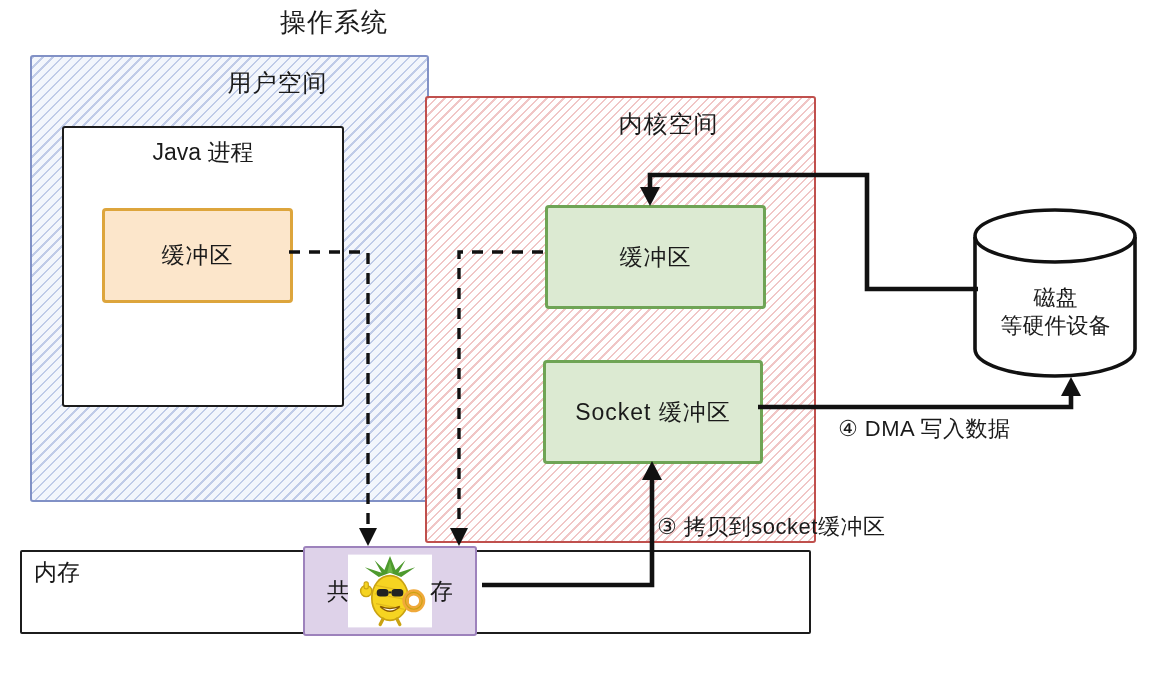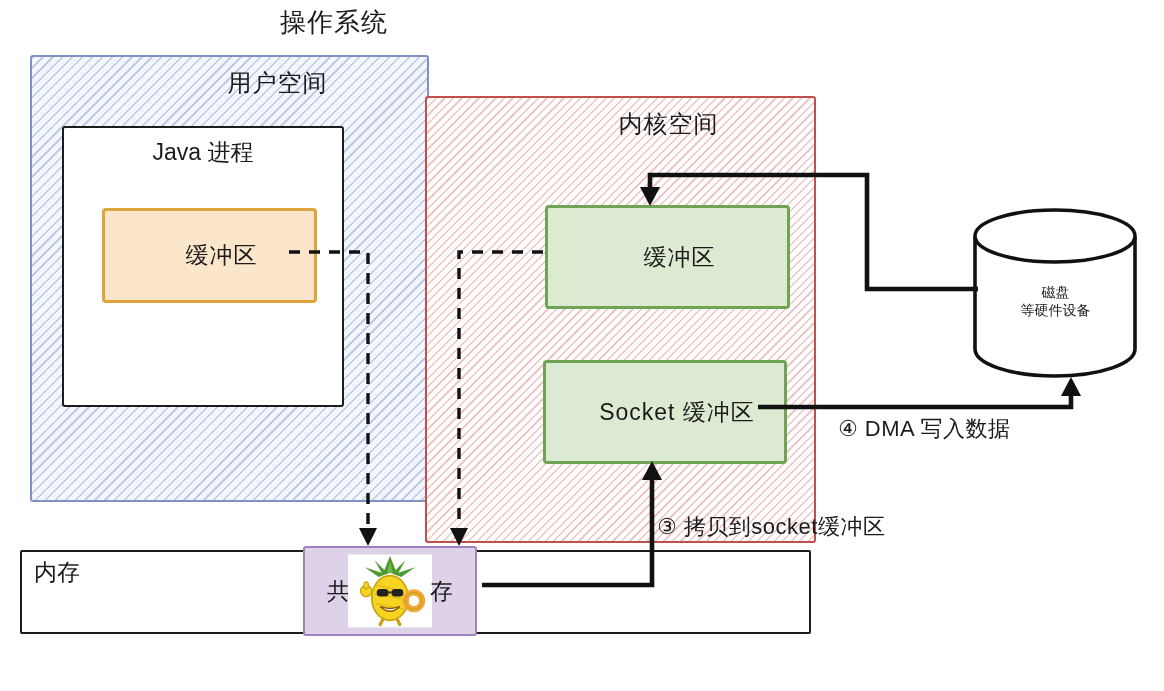--- a/index.html
+++ b/index.html
@@ -26,21 +26,21 @@
     margin-top:41px;
   }
   .region-label{width:100%;text-align:center;margin-top:10px;font-size:24px;letter-spacing:1px;padding-left:48px;}
 
   .java-box{
     left:62px;top:126px;width:278px;height:277px;
     background:#ffffff;border:2.5px solid #1c1c1c;border-radius:3px;z-index:1;
   }
   .java-box-label{width:100%;text-align:center;margin-top:9px;font-size:23px;}
 
-  .buffer{display:flex;align-items:center;justify-content:center;font-size:23px;letter-spacing:1px;z-index:2;border-radius:4px;padding-left:24px;}
+  .buffer{display:flex;align-items:center;justify-content:center;font-size:23px;letter-spacing:1px;z-index:2;border-radius:4px;}
   .user-buffer{
     left:102px;top:208px;width:185px;height:89px;
     background:#fce6cb;border:3px solid #dda53c;
   }
   .kernel-buffer{
     left:545px;top:205px;width:215px;height:98px;
     background:#dcead2;border:3px solid #6fa455;
   }
   .socket-buffer{
     left:543px;top:360px;width:214px;height:98px;
@@ -55,21 +55,21 @@
 
   .shared-memory{
     left:303px;top:546px;width:170px;height:86px;
     background:#ded2e9;border:2.5px solid #9d82bc;border-radius:3px;z-index:2;
     display:flex;align-items:center;justify-content:center;font-size:23px;
   }
   .shared-memory .cjk{line-height:1;}
   .sticker{width:84px;height:74px;flex:0 0 auto;margin:0 -2px;}
 
   .disk-wrap{left:963px;top:203px;width:184px;height:186px;z-index:1;}
-  .disk-label{left:968px;top:284px;width:175px;text-align:center;font-size:14px;line-height:1.28;z-index:2;}
+  .disk-label{left:968px;top:284px;width:175px;text-align:center;font-size:22px;line-height:1.28;z-index:2;}
 
   .overlay{left:0;top:0;width:1164px;height:691px;z-index:3;pointer-events:none;}
 
   .step-label{font-size:22px;white-space:nowrap;z-index:4;letter-spacing:0.5px;}
   .step1{left:701px;top:144px;background:#ffffff;padding:0 3px;}
   .step2{left:268px;top:646px;}
   .step3{left:657px;top:512px;}
   .step4{left:838px;top:414px;}
 </style>
 </head>

